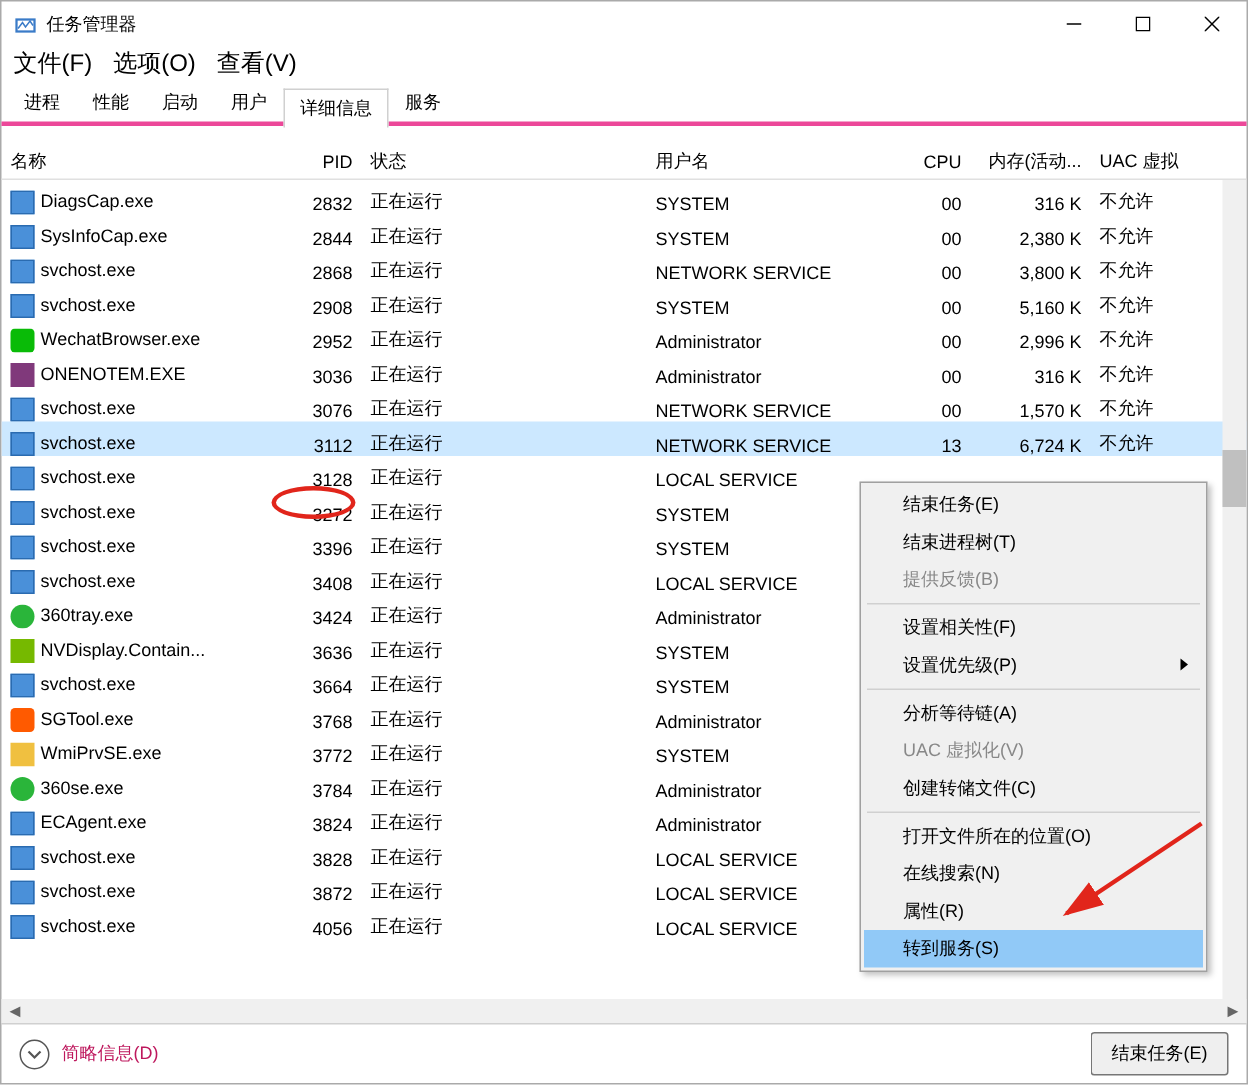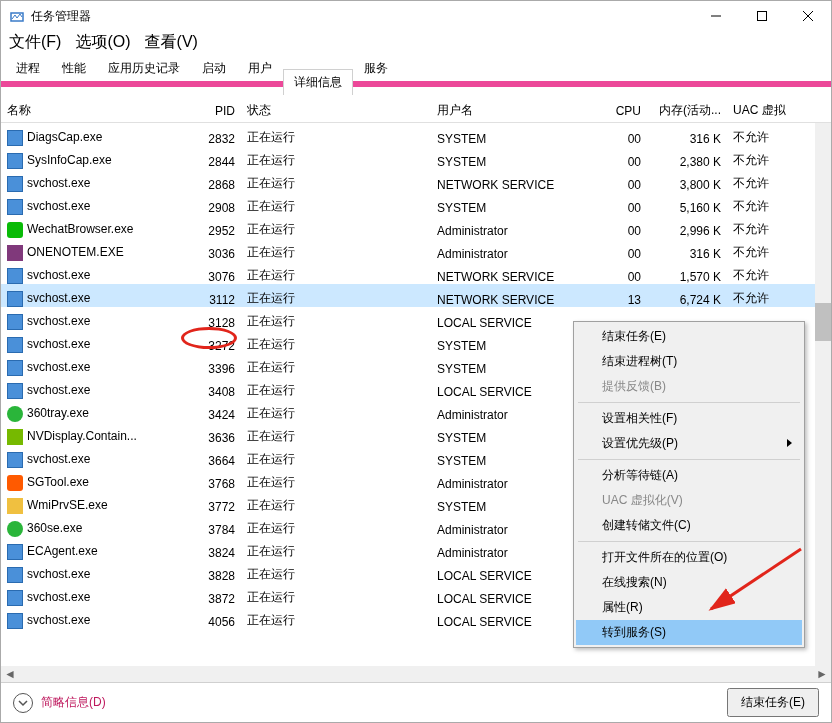--- a/index.html
+++ b/index.html
@@ -4,23 +4,23 @@
 <style>
 *{margin:0;padding:0;box-sizing:border-box;font-family:"Microsoft YaHei",Tahoma,sans-serif;font-size:12px;color:#000}
 body{background:#fff;overflow:hidden}
 .window{width:832px;height:723px;border:1px solid #aaa;display:flex;flex-direction:column;position:relative}
 .titlebar{height:30px;display:flex;align-items:center;padding-left:8px}
 .titlebar .icon{width:16px;height:16px;margin-right:6px}
 .titlebar .title{flex:1;font-size:12px}
 .ctrl{width:46px;height:30px;display:flex;align-items:center;justify-content:center}
 .menubar{height:22px;display:flex;align-items:center;padding:0 8px;gap:14px}
 .menubar span{font-size:16px}
-.tabs{display:flex;border-bottom:6px solid #ec4899;padding:2px 4px 0}
+.tabs{display:flex;border-bottom:3px solid #ec4899;padding:2px 4px 0}
 .tab{padding:4px 10px;border:1px solid transparent;border-bottom:none;font-size:12px;cursor:default}
-.tab.active{border-color:#d0d0d0;background:#fff;position:relative;top:14px}
+.tab.active{border-color:#d0d0d0;background:#fff;position:relative;top:4px}
 .header-row{display:flex;border-bottom:1px solid #e0e0e0;height:24px;align-items:center;margin-top:12px;padding-right:16px}
 .header-row>div{padding:0 6px;font-size:12px;overflow:hidden;white-space:nowrap;text-overflow:ellipsis}
 .c-name{width:180px}
 .c-pid{width:60px;text-align:right;position:relative}
 .c-status{width:190px}
 .c-user{width:170px}
 .c-cpu{width:46px;text-align:right}
 .c-mem{width:80px;text-align:right}
 .c-uac{width:80px}
 .list{flex:1;overflow:auto;position:relative}
@@ -86,21 +86,20 @@
 
   <div class="menubar">
     <span>文件(F)</span>
     <span>选项(O)</span>
     <span>查看(V)</span>
   </div>
 
   <div class="tabs" id="tabs">
       <div class="tab">进程</div>
       <div class="tab">性能</div>
-      <div class="tab">应用历史记录</div>
       <div class="tab">启动</div>
       <div class="tab">用户</div>
       <div class="tab active">详细信息</div>
       <div class="tab">服务</div>
     </div>
 
   <div class="header-row">
     <div class="c-name">名称</div>
     <div class="c-pid"><span>PID</span></div>
     <div class="c-status">状态</div>

